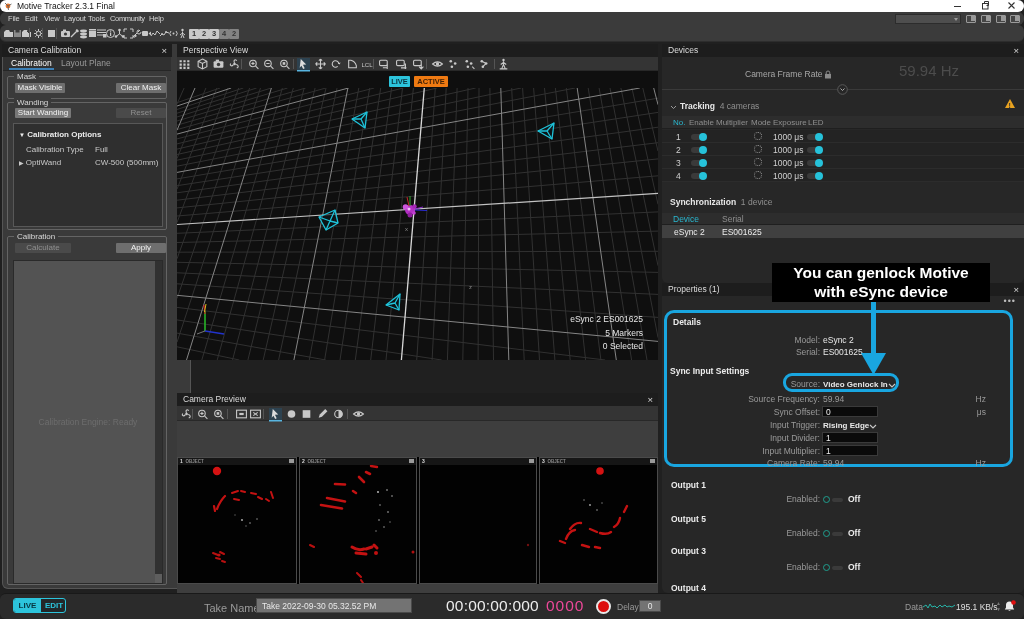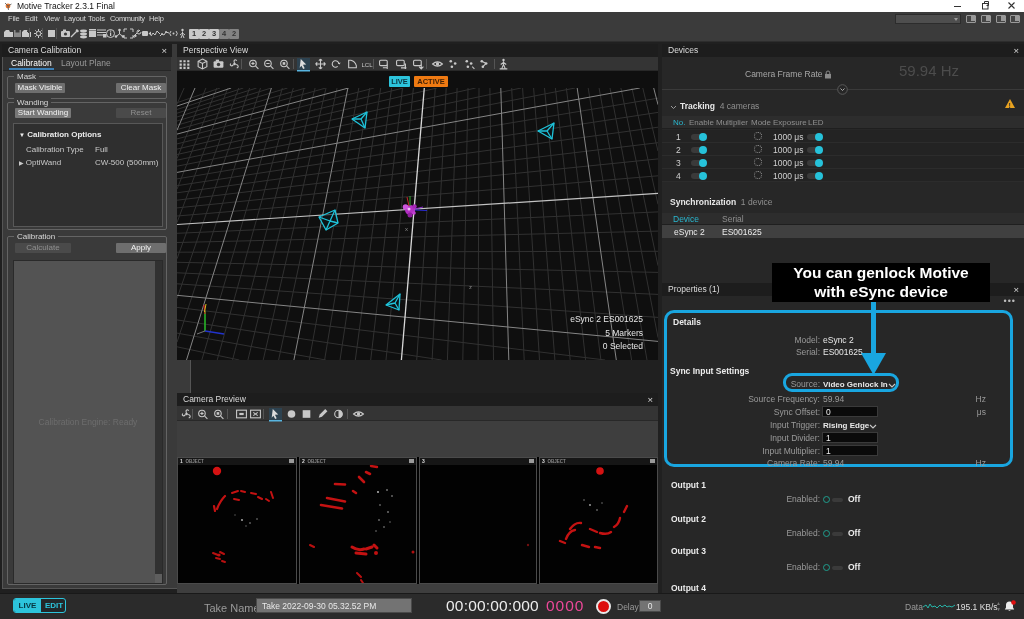--- a/index.html
+++ b/index.html
@@ -1,16 +1,16 @@
 <!DOCTYPE html>
 <html><head><meta charset="utf-8"><title>Motive</title><style>
 *{margin:0;padding:0;box-sizing:border-box;font-family:"Liberation Sans",sans-serif;}
 html,body{width:1024px;height:619px;overflow:hidden;background:#202020;}
 #win{position:absolute;left:0;top:0;width:1024px;height:619px;background:#202020;}
-.abs{position:absolute;}
+.abs{position:absolute;border-radius:6px;}
 #titlebar{left:0;top:0;width:1024px;height:12px;background:#fff;color:#111;font-size:8.5px;line-height:12px;}
 #titlebar .tx{position:absolute;left:17px;top:0;}
 #menubar{left:0;top:12px;width:1024px;height:13px;background:#3b3b3b;color:#d6d6d6;font-size:7.5px;line-height:13px;letter-spacing:-0.15px;}
 #menubar span.m{position:absolute;top:0;}
 #mcombo{position:absolute;left:895px;top:1.5px;width:66px;height:10px;background:#4e4e4e;border:1px solid #2c2c2c;}
 #mcombo:after{content:"";position:absolute;right:2px;top:3.5px;border-left:2.5px solid transparent;border-right:2.5px solid transparent;border-top:3.5px solid #9a9a9a;}
 .micon{position:absolute;top:2.5px;width:10px;height:8px;border:1px solid #9a9a9a;border-radius:1px;background:#454545;}
 .micon i{position:absolute;right:0.5px;top:0.5px;width:3.5px;height:4.5px;background:#9a9a9a;}
 #toolbar{left:0;top:25px;width:1024px;height:17px;background:#3b3b3b;border-bottom:1px solid #2d2d2d;}
 .ti{position:absolute;top:3px;width:11px;height:11px;}
@@ -590,21 +590,21 @@
       <div class="prlab" style="left:0;top:163px;width:158px">Input Multiplier:</div>
       <div class="prinput" style="top:161.5px">1</div>
       <div class="prlab" style="left:0;top:175px;width:158px">Camera Rate:</div>
       <div class="prval" style="left:161px;top:175px;color:#9a9a9a;">59.94</div>
       <span class="unit" style="top:175px">Hz</span>
       <div style="position:absolute;left:9px;top:197px;color:#ececec;font-weight:bold;font-size:8.5px">Output 1</div>
       <div class="prlab" style="left:0;top:211px;width:158px">Enabled:</div>
       <div style="position:absolute;left:161px;top:212.5px;width:7px;height:7px;border:1.5px solid #1f9e8e;border-radius:50%"></div>
       <div style="position:absolute;left:170px;top:214.5px;width:11px;height:4.5px;background:#3a3a3a;border-radius:2px"></div>
       <div style="position:absolute;left:186px;top:211px;color:#ececec;font-weight:bold;font-size:8.5px">Off</div>
-      <div style="position:absolute;left:9px;top:231px;color:#ececec;font-weight:bold;font-size:8.5px">Output 2</div>
+      <div style="position:absolute;left:9px;top:231px;color:#ececec;font-weight:bold;font-size:8.5px">Output 5</div>
       <div class="prlab" style="left:0;top:245px;width:158px">Enabled:</div>
       <div style="position:absolute;left:161px;top:246.5px;width:7px;height:7px;border:1.5px solid #1f9e8e;border-radius:50%"></div>
       <div style="position:absolute;left:170px;top:248.5px;width:11px;height:4.5px;background:#3a3a3a;border-radius:2px"></div>
       <div style="position:absolute;left:186px;top:245px;color:#ececec;font-weight:bold;font-size:8.5px">Off</div>
       <div style="position:absolute;left:9px;top:263px;color:#ececec;font-weight:bold;font-size:8.5px">Output 3</div>
       <div class="prlab" style="left:0;top:279px;width:158px">Enabled:</div>
       <div style="position:absolute;left:161px;top:280.5px;width:7px;height:7px;border:1.5px solid #1f9e8e;border-radius:50%"></div>
       <div style="position:absolute;left:170px;top:282.5px;width:11px;height:4.5px;background:#3a3a3a;border-radius:2px"></div>
       <div style="position:absolute;left:186px;top:279px;color:#ececec;font-weight:bold;font-size:8.5px">Off</div>
       <div style="position:absolute;left:9px;top:300px;color:#ececec;font-weight:bold;font-size:8.5px">Output 4</div>

